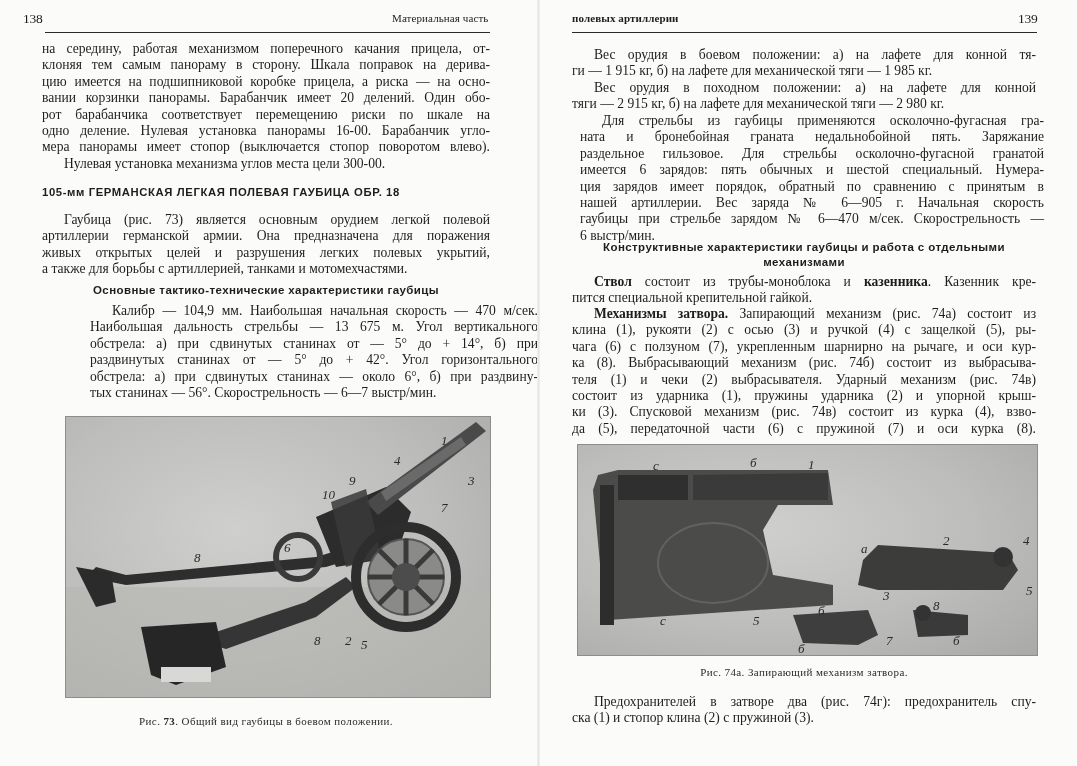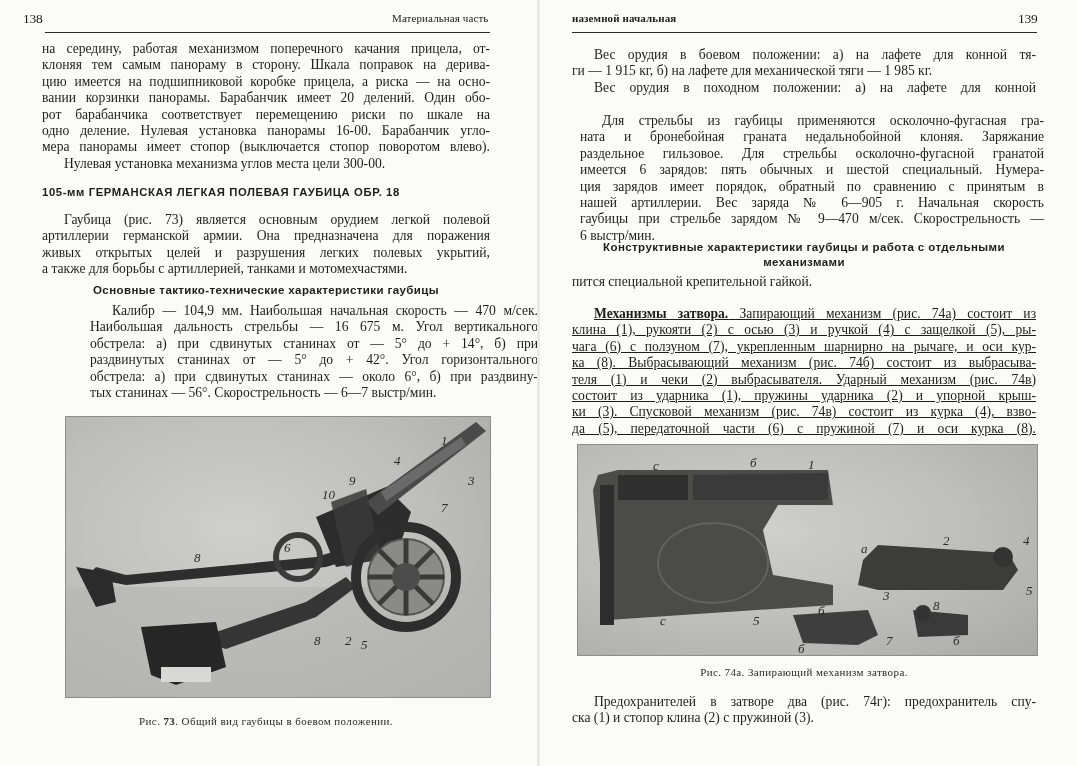--- a/index.html
+++ b/index.html
@@ -67,21 +67,21 @@
     <span class="line" style="padding-left:22px;">Гаубица (рис. 73) является основным орудием легкой полевой</span>
     <span class="line">артиллерии германской армии. Она предназначена для поражения</span>
     <span class="line">живых открытых целей и разрушения легких полевых укрытий,</span>
     <span class="line last">а также для борьбы с артиллерией, танками и мотомехчастями.</span>
   </div>
 
   <div class="subheading" style="left:42px; top:283px; width:448px;">Основные тактико-технические характеристики гаубицы</div>
 
   <div class="text-block" style="left:42px; top:303px; width:448px;margin-left:48px;">
     <span class="line" style="padding-left:22px;">Калибр — 104,9 мм. Наибольшая начальная скорость — 470 м/сек.</span>
-    <span class="line">Наибольшая дальность стрельбы — 16 675 м. Угол вертикального</span>
+    <span class="line">Наибольшая дальность стрельбы — 13 675 м. Угол вертикального</span>
     <span class="line">обстрела: а) при сдвинутых станинах от — 5° до + 14°, б) при</span>
     <span class="line">раздвинутых станинах от — 5° до + 42°. Угол горизонтального</span>
     <span class="line">обстрела: а) при сдвинутых станинах — около 6°, б) при раздвину-</span>
     <span class="line last">тых станинах — 56°. Скорострельность — 6—7 выстр/мин.</span>
   </div>
 
   <div class="figure" style="left:65px; top:416px; width:424px; height:280px;">
     <svg width="424" height="280" viewBox="0 0 424 280">
 
       <rect x="0" y="170" width="424" height="110" fill="#b6b6b3" opacity="0.6"></rect>
@@ -130,51 +130,53 @@
 
   <div class="caption" style="left:42px; top:715px; width:448px;">
     <span>Рис.</span>
     <span class="b">73</span><span>. Общий вид гаубицы в боевом положении.</span>
   </div>
 </div>
 
 <div class="gutter"></div>
 
 <div class="page page-right">
-  <div class="head-title" style="left:33px; top:12px; font-weight:bold;">наземной начальная</div>
+  <div class="head-title" style="left:33px; top:12px; font-weight:bold;">полевых артиллерии</div>
   <div class="page-num" style="left:479px; top:11px;">139</div>
   <div class="head-rule" style="left:33px; width:465px;"></div>
 
   <div class="text-block" style="left:33px; top:47px; width:464px;">
     <span class="line" style="padding-left:22px;">Вес орудия в боевом положении: а) на лафете для конной тя-</span>
     <span class="line last">ги — 1 915 кг, б) на лафете для механической тяги — 1 985 кг.</span>
     <span class="line" style="padding-left:22px;">Вес орудия в походном положении: а) на лафете для конной</span>
+    <span class="line last">тяги — 2 915 кг, б) на лафете для механической тяги — 2 980 кг.</span>
   </div>
 
   <div class="text-block" style="left:33px; top:113px; width:464px;margin-left:8px;">
     <span class="line" style="padding-left:22px;">Для стрельбы из гаубицы применяются осколочно-фугасная гра-</span>
-    <span class="line">ната и бронебойная граната недальнобойной клоняя. Заряжание</span>
+    <span class="line">ната и бронебойная граната недальнобойной пять. Заряжание</span>
     <span class="line">раздельное гильзовое. Для стрельбы осколочно-фугасной гранатой</span>
     <span class="line">имеется 6 зарядов: пять обычных и шестой специальный. Нумера-</span>
     <span class="line">ция зарядов имеет порядок, обратный по сравнению с принятым в</span>
     <span class="line">нашей артиллерии. Вес заряда № 6—905 г. Начальная скорость</span>
-    <span class="line">гаубицы при стрельбе зарядом № 9—470 м/сек. Скорострельность —</span>
+    <span class="line">гаубицы при стрельбе зарядом № 6—470 м/сек. Скорострельность —</span>
     <span class="line last">6 выстр/мин.</span>
   </div>
 
   <div class="subheading" style="left:33px; top:240px; width:464px;">
     <span class="line centered">Конструктивные характеристики гаубицы и работа с отдельными</span>
     <span class="line centered">механизмами</span>
   </div>
 
   <div class="text-block" style="left:33px; top:274px; width:464px;">
+    <span class="line" style="padding-left:22px;"><span class="b">Ствол</span><span> состоит из трубы-моноблока и </span><span class="b">казенника</span><span>. Казенник кре-</span></span>
     <span class="line last">пится специальной крепительной гайкой.</span>
   </div>
 
-  <div class="text-block" style="left:33px; top:306px; width:464px;text-decoration:underline;">
+  <div class="text-block" style="left:33px; top:306px; width:464px;">
     <span class="line" style="padding-left:22px;"><span class="b">Механизмы затвора.</span><span> Запирающий механизм (рис. 74а) состоит из</span></span>
     <span class="line">клина (1), рукояти (2) с осью (3) и ручкой (4) с защелкой (5), ры-</span>
     <span class="line">чага (6) с ползуном (7), укрепленным шарнирно на рычаге, и оси кур-</span>
     <span class="line">ка (8). Выбрасывающий механизм (рис. 74б) состоит из выбрасыва-</span>
     <span class="line">теля (1) и чеки (2) выбрасывателя. Ударный механизм (рис. 74в)</span>
     <span class="line">состоит из ударника (1), пружины ударника (2) и упорной крыш-</span>
     <span class="line">ки (3). Спусковой механизм (рис. 74в) состоит из курка (4), взво-</span>
     <span class="line">да (5), передаточной части (6) с пружиной (7) и оси курка (8).</span>
   </div>
 

